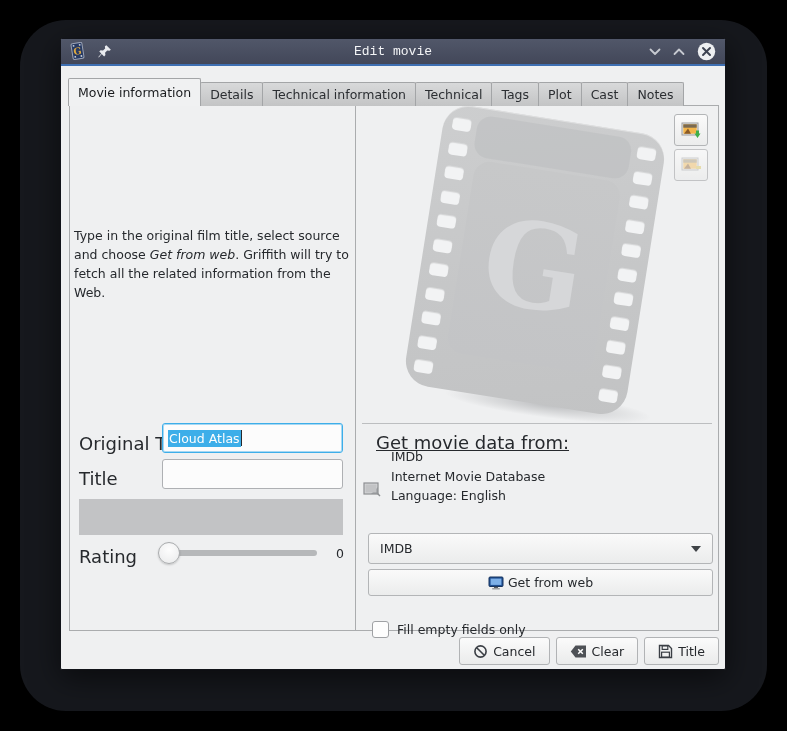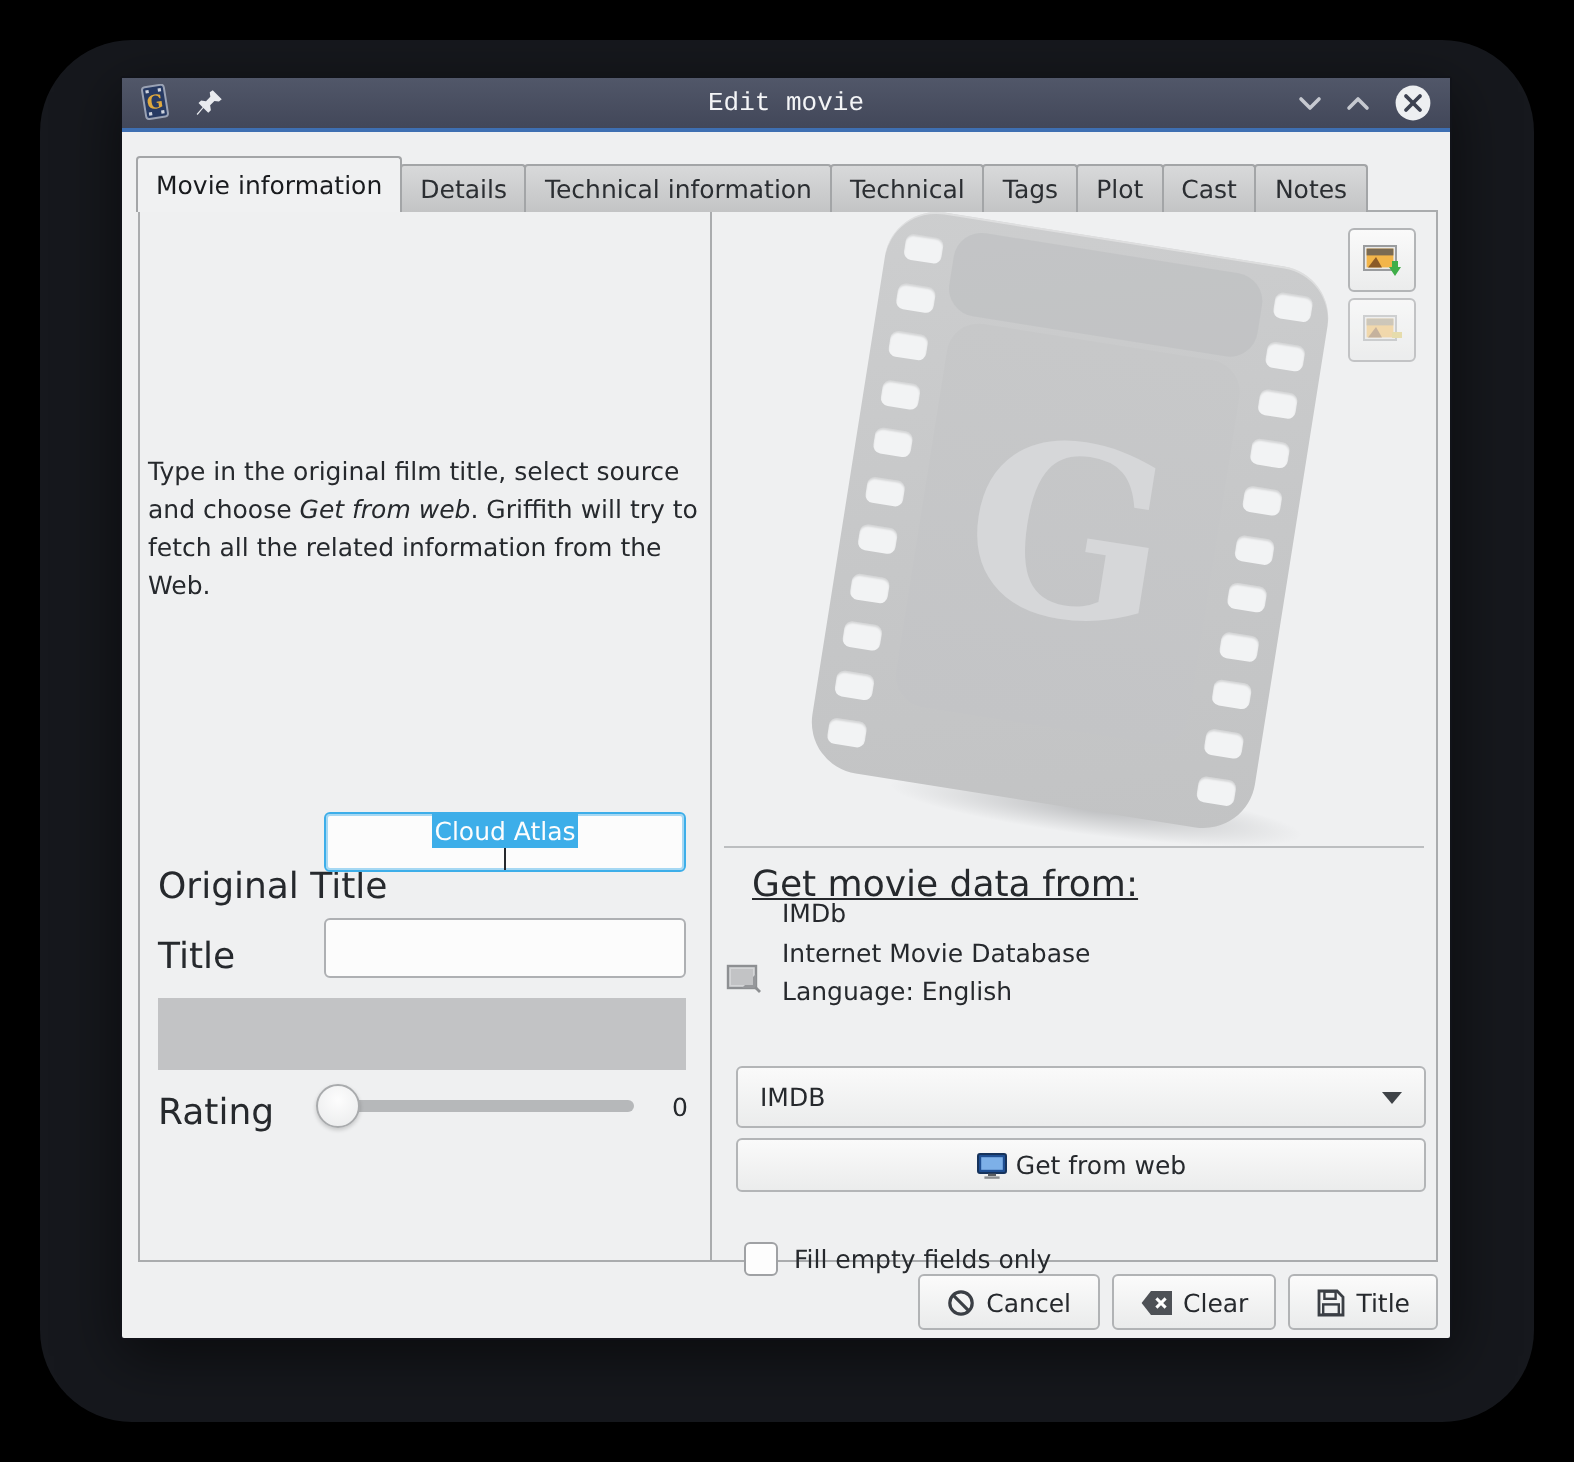--- a/index.html
+++ b/index.html
@@ -187,21 +187,21 @@
           <span>Notes</span>
         </div>
     </div>
 
     <div class="page">
 
       <div class="lpanel">
         <p class="instructions"><span>Type in the original film title, select source and choose </span><i>Get from web</i><span>. Griffith will try to fetch all the related information from the Web.</span></p>
 
         <div class="fld-label" style="top:327px;">Original Title</div>
-        <div class="textfield focused" style="top:300px;flex-direction:column;">
+        <div class="textfield focused" style="top:317px;">
           <span class="sel-text">Cloud Atlas</span>
             <span class="caret"></span>
         </div>
 
         <div class="fld-label" style="top:362px;">Title</div>
         <div class="textfield" style="top:353px;">
             <span></span>
           </div>
 
         <div class="graybox"></div>

